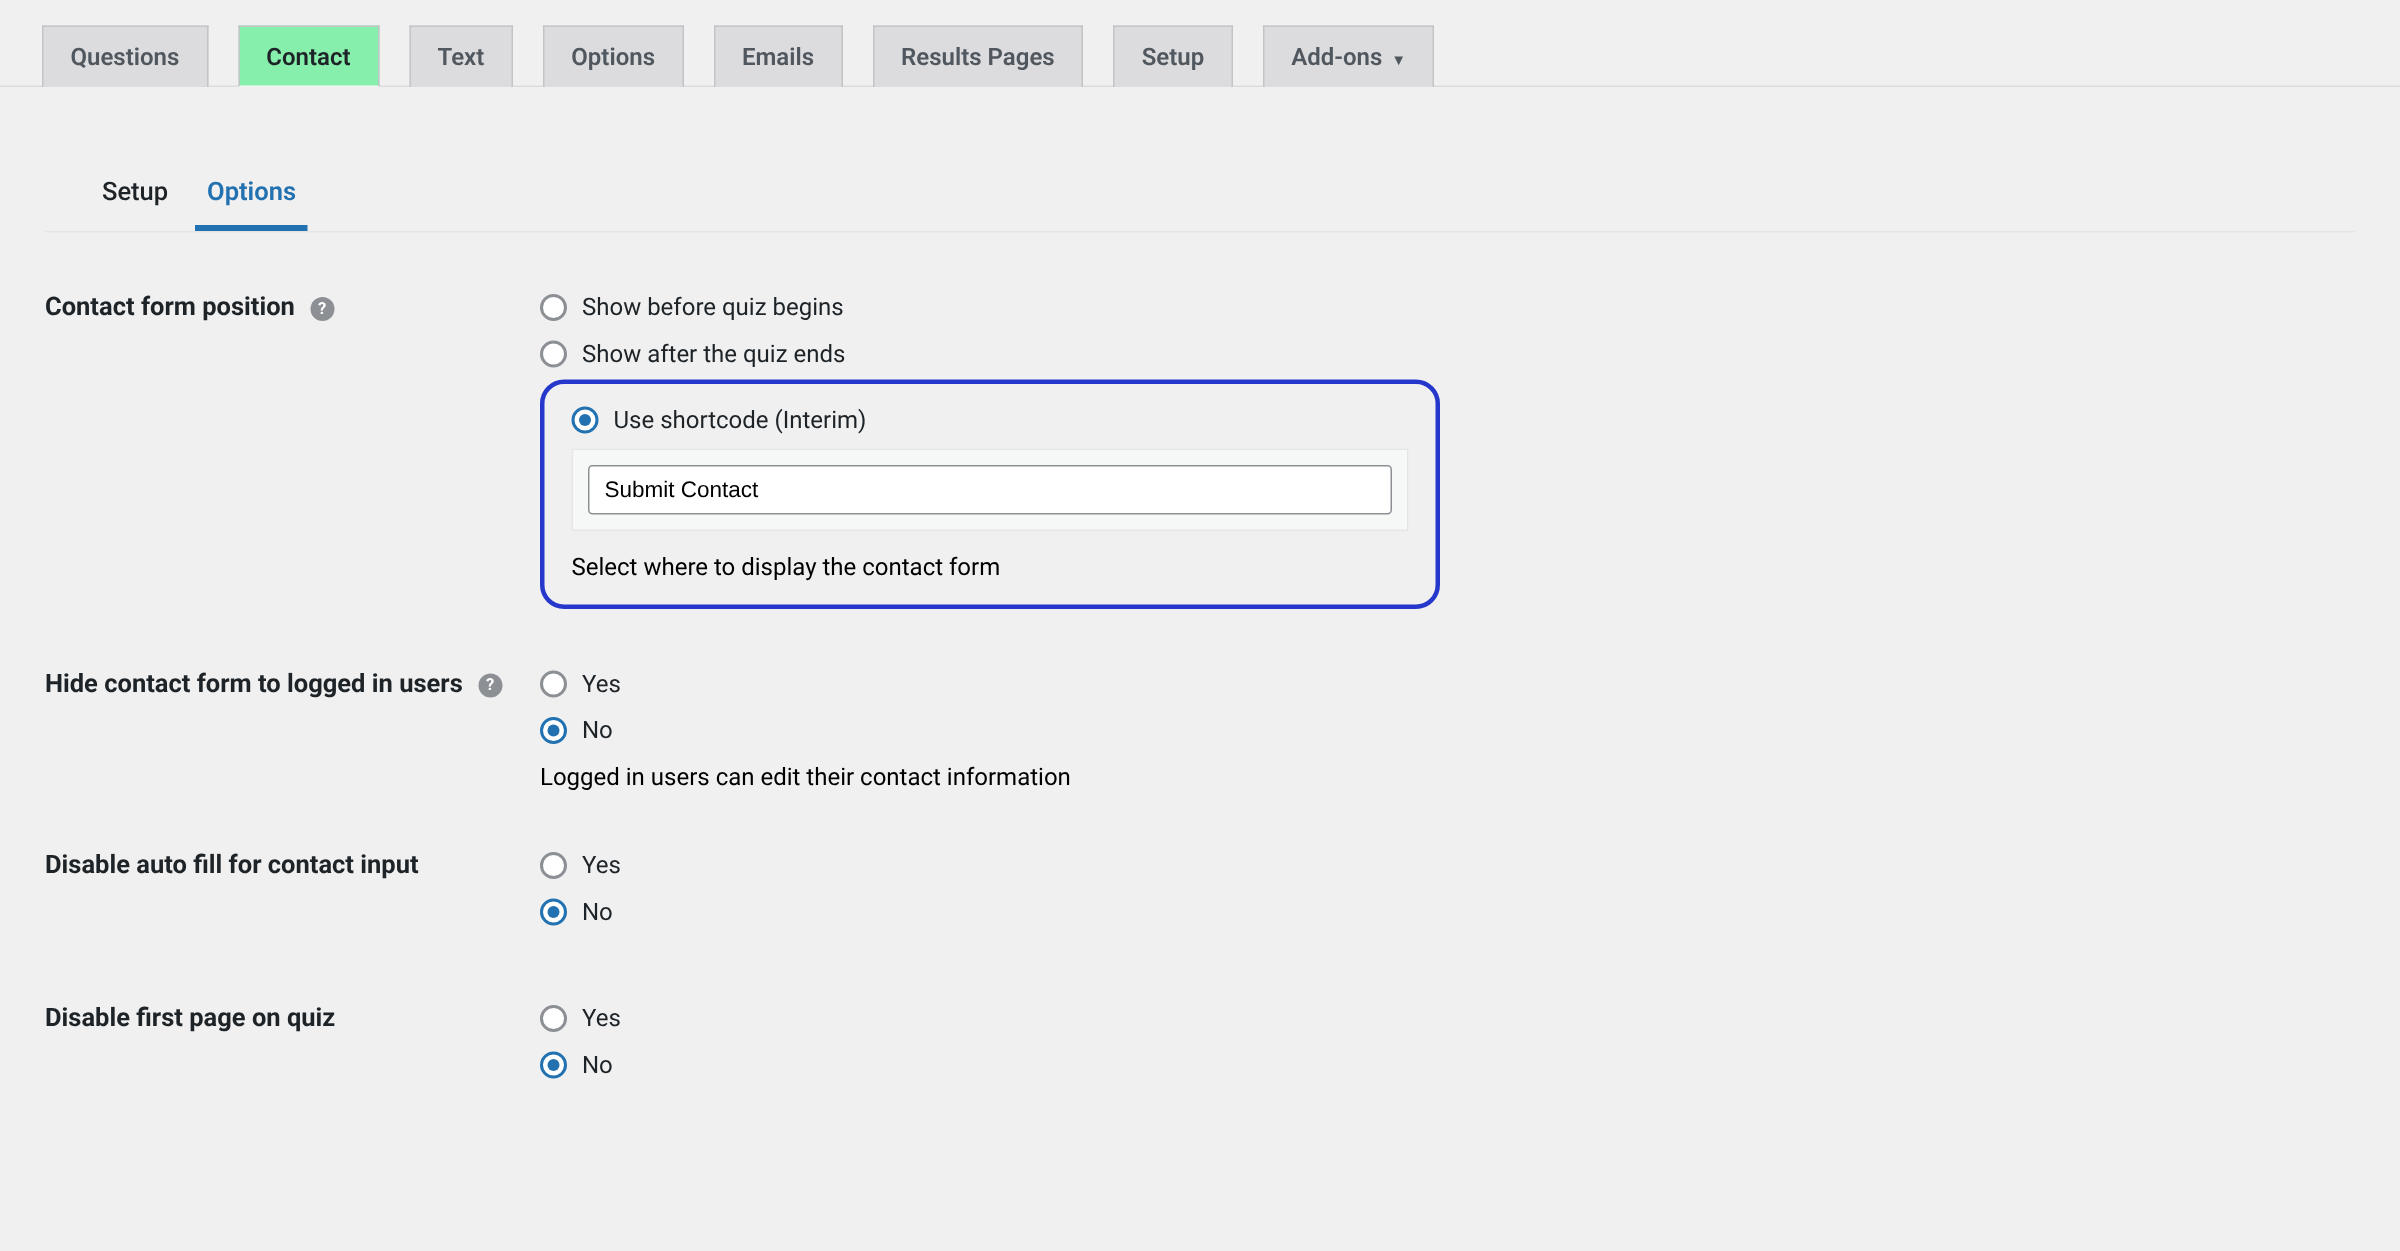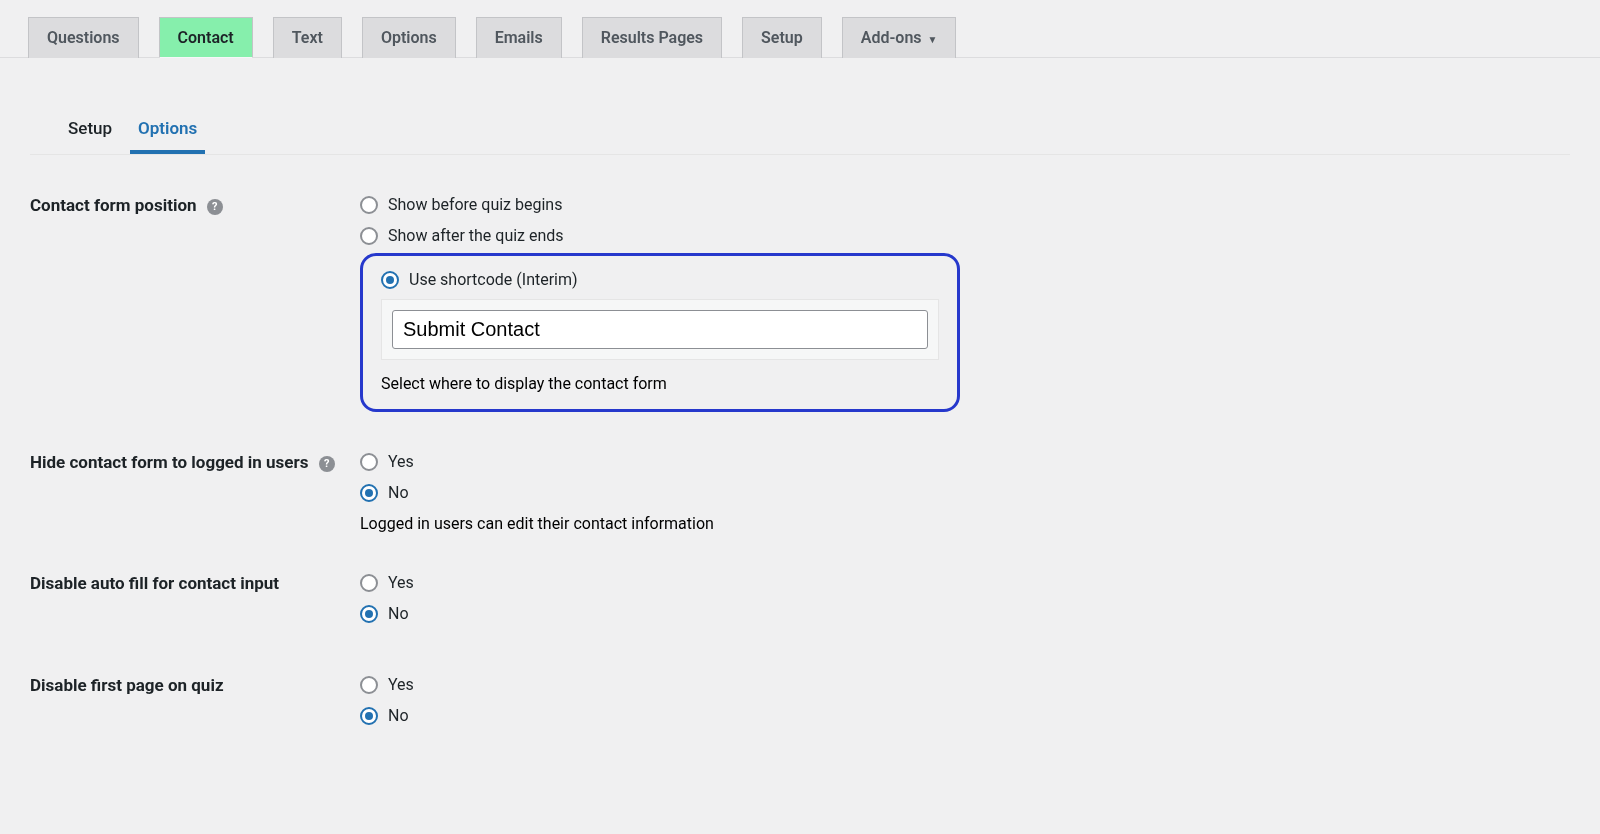--- a/index.html
+++ b/index.html
@@ -133,21 +133,21 @@
       gap: 10px;
       align-items: center;
       margin-top: 10px;
       margin-bottom: 14px;
     }
     .text-input {
       flex: 1;
       padding: 7px 10px;
       border: 1px solid #8c8f94;
       border-radius: 3px;
-      font-size: 20px;
+      font-size: 15px;
       background: #fff;
     }
     .shortcode-btn {
       border: 1px solid #2271b1;
       color: #2271b1;
       background: #fff;
       border-radius: 3px;
       padding: 7px 12px;
       font-size: 15px;
       cursor: pointer;

